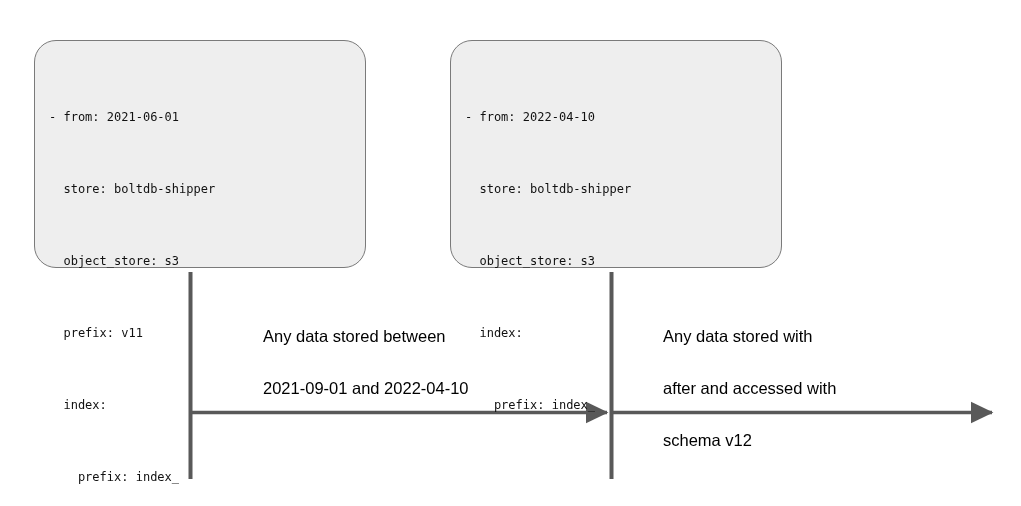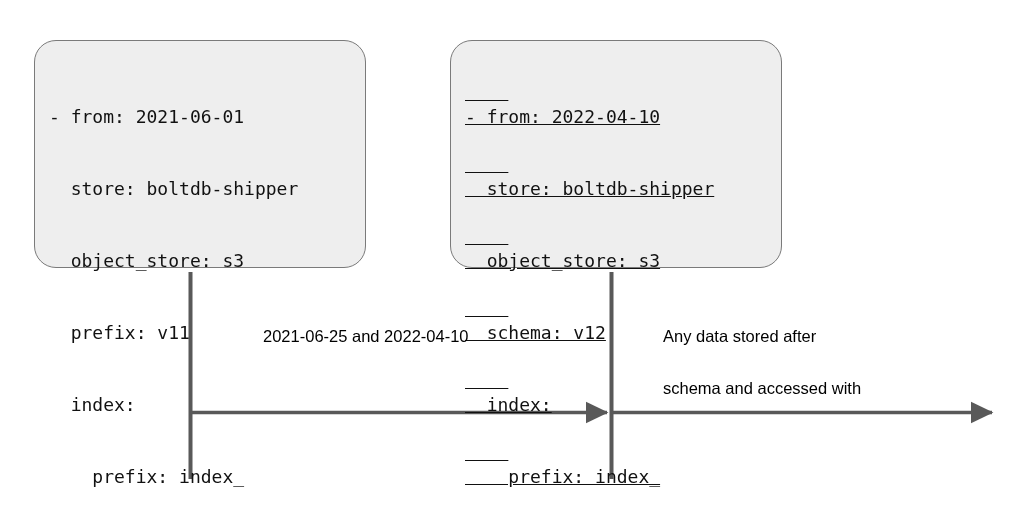--- a/index.html
+++ b/index.html
@@ -24,39 +24,38 @@
   }
 
   
   .config-box {
     position: absolute;
     box-sizing: border-box;
     background: #eeeeee;
     border: 1.6px solid #7a7a7a;
     border-radius: 22px;
     font-family: "DejaVu Sans Mono", "Liberation Mono", monospace;
-    font-size: 18px;
+    font-size: 12px;
     line-height: 24px;
     color: #111111;
     white-space: pre;
     padding: 16px 0 0 14px;
     letter-spacing: 0px;
   }
   #config-box-1 {
     left: 34px;
     top: 40px;
     width: 332px;
     height: 228px;
   }
   #config-box-2 {
     left: 450px;
     top: 40px;
     width: 332px;
     height: 228px;
-    text-decoration: underline;
   }
   .config-line {
     display: block;
     height: 24px;
   }
 
   
   #timeline-svg {
     position: absolute;
     left: 0;
@@ -117,28 +116,29 @@
     <span class="config-line">  prefix: v11</span>
     <span class="config-line">  index:</span>
     <span class="config-line">    prefix: index_</span>
     
   </div>
 
   <div class="config-box" id="config-box-2">
     <span class="config-line">- from: 2022-04-10</span>
     <span class="config-line">  store: boltdb-shipper</span>
     <span class="config-line">  object_store: s3</span>
-    <span class="config-line">  schema: v12</span>
     <span class="config-line">  index:</span>
     <span class="config-line">    prefix: index_</span>
     
   </div>
 
   <div class="annotation" id="annotation-1">
-    <span class="annotation-line">2021-06-25 and 2022-04-10</span>
+    <span class="annotation-line">Any data stored between</span>
+    <span class="annotation-line">2021-09-01 and 2022-04-10</span>
   </div>
 
   <div class="annotation" id="annotation-2">
-    <span class="annotation-line">Any data stored after</span>
-    <span class="annotation-line">schema and accessed with</span>
+    <span class="annotation-line">Any data stored with</span>
+    <span class="annotation-line">after and accessed with</span>
+    <span class="annotation-line">schema v12</span>
   </div>
 
 </div>
 
 </body></html>

